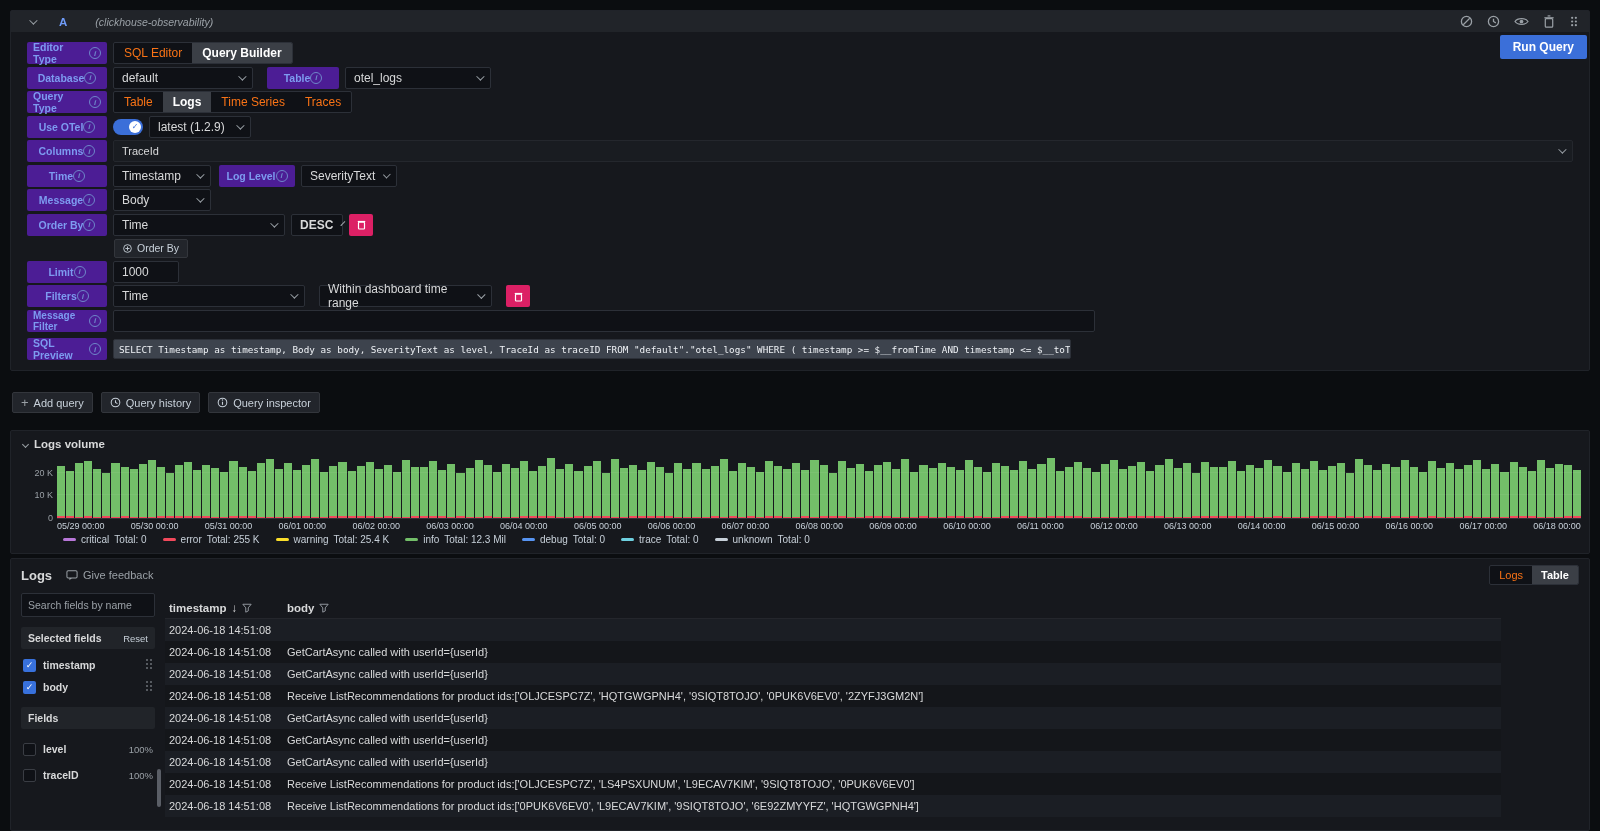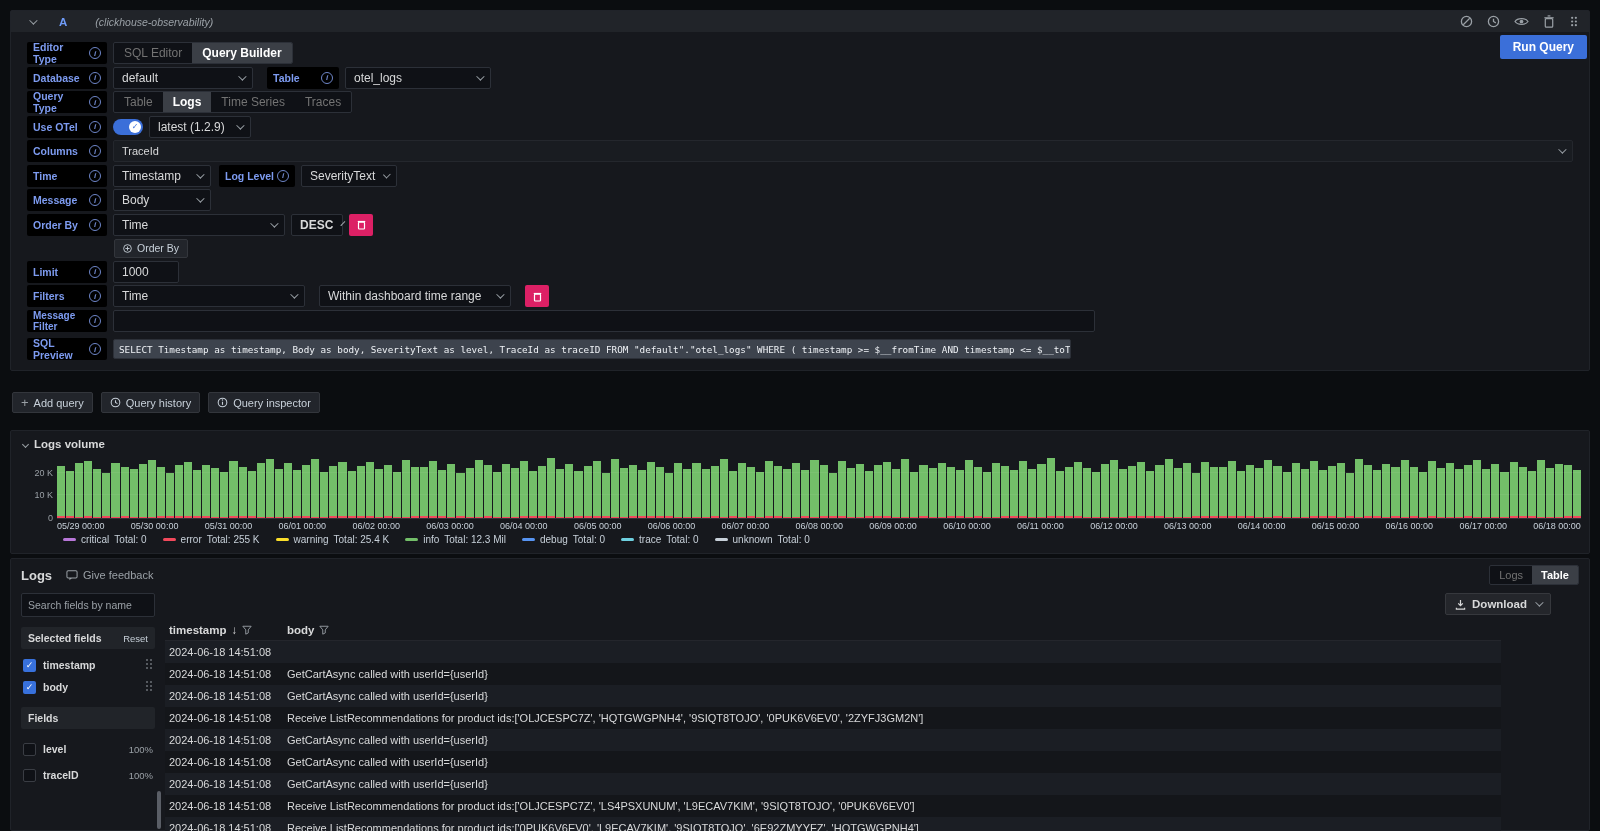--- a/index.html
+++ b/index.html
@@ -6,36 +6,36 @@
   html,body { width:1600px; height:831px; overflow:hidden; background:#0b0d10; color:#d8d9da;
     font-family:"Liberation Sans", sans-serif; font-size:12px; }
   .page { position:relative; width:1600px; height:831px; }
 
   
   .chev { display:inline-block; width:6px; height:6px; border-right:1.5px solid #9aa0a6; border-bottom:1.5px solid #9aa0a6; transform:rotate(45deg) translateY(-2px); margin-left:8px; }
   .info-i { display:inline-flex; align-items:center; justify-content:center; width:12px; height:12px; border:1px solid #6e86c9; border-radius:50%; font-size:8px; color:#6e86c9; font-style:italic; font-weight:bold; flex:none; }
   .select, .input { background:#0f1116; border:1px solid #2c3038; border-radius:2px; height:22px; display:flex; align-items:center; padding:0 8px; color:#d8d9da; }
   .select { justify-content:space-between; }
   .seg { display:flex; background:#0f1116; border:1px solid #2c3038; border-radius:2px; height:22px; overflow:hidden; }
-  .seg > span { display:flex; align-items:center; padding:0 10px; color:#737373; cursor:pointer; white-space:nowrap; }
+  .seg > span { display:flex; align-items:center; padding:0 10px; color:#f97316; cursor:pointer; white-space:nowrap; }
   .seg > span.active { background:#3b3f46; color:#fff; font-weight:bold; }
   .redbtn { width:24px; height:22px; background:#dc2065; border-radius:2px; display:flex; align-items:center; justify-content:center; }
   .smallbtn { display:inline-flex; align-items:center; gap:5px; height:19px; background:#22252b; border:1px solid #33363c; border-radius:2px; color:#c7d0d9; font-size:10.5px; padding:0 8px; }
 
   
   .qcard { position:absolute; left:10px; top:10px; width:1580px; background:#16181d; border:1px solid #202329; border-radius:2px; }
   .qhead { height:21px; background:#212429; display:flex; align-items:center; padding:0 10px; gap:10px; }
   .qhead .refid { color:#6f9bf7; font-weight:bold; font-size:11.5px; margin-left:14px; }
   .qhead .dsname { color:#9aa0a6; font-style:italic; font-size:10.5px; margin-left:18px; }
   .qhead-icons { margin-left:auto; display:flex; align-items:center; gap:14px; }
   .qhead-icons svg { display:block; }
   .qbody { position:relative; padding:10px 14px 10px 16px; display:flex; flex-direction:column; gap:2.5px; }
   .frow { display:flex; align-items:center; gap:6px; height:22px; }
   .frow.tight { height:20px; }
-  .flabel { width:80px; height:22px; background:#000000; border-radius:2px; display:flex; align-items:center; justify-content:space-between; padding:0 6px; flex:none; }
+  .flabel { width:80px; height:22px; background:#4c1d95; border-radius:2px; display:flex; align-items:center; justify-content:center; padding:0 6px; flex:none; }
   .flabel span { color:#7d9bf0; font-size:10.5px; font-weight:bold; }
   .indent { margin-left:87px; }
   .runq { position:absolute; top:3px; right:2px; height:24px; background:#3b6fd9; color:#fff; font-weight:bold; font-size:12px; border:none; border-radius:2px; padding:0 13px; }
   .toggle { width:30px; height:16px; background:#3b6fd9; border-radius:8px; position:relative; flex:none; }
   .toggle .knob { position:absolute; right:2px; top:2px; width:12px; height:12px; border-radius:50%; background:#fff; color:#3b6fd9; font-size:8px; display:flex; align-items:center; justify-content:center; }
   .sqlbox { height:20px; width:958px; background:#3d434d; border:1px solid #2c3038; border-radius:2px; display:flex; align-items:center; padding:0 5px; overflow:hidden; }
   .sqlbox code { font-family:"DejaVu Sans Mono", monospace; font-size:9.3px; color:#eef1f5; white-space:nowrap; }
 
   .actions { position:absolute; left:12px; top:392px; display:flex; gap:8px; }
   .actions .smallbtn { height:21px; font-size:11px; }
@@ -281,21 +281,21 @@
 
       <div class="frow">
         <div class="flabel">
             <span>Filters</span>
             <i class="info-i">i</i>
           </div>
         <div class="select" style="width:192px">
             <span>Time</span>
             <span class="chev"></span>
           </div>
-        <div class="select" style="width:192px; margin-left:8px">
+        <div class="select" style="width:173px; margin-left:8px">
             <span>Within dashboard time range</span>
             <span class="chev"></span>
           </div>
         <div class="redbtn" style="margin-left:8px">
             <svg width="9" height="11" viewBox="0 0 12 14">
               <rect x="2" y="4" width="8" height="9" rx="1" fill="none" stroke="#fff" stroke-width="1.6"></rect>
               <line x1="1" y1="3" x2="11" y2="3" stroke="#fff" stroke-width="1.6"></line>
             </svg>
           </div>
       </div>
@@ -662,30 +662,20 @@
             <div class="fieldrow" style="margin-top: 6px;">
               <span class="cb off"></span>
               <span class="name">traceID</span>
               <span class="pct">100%</span>
             </div>
           </div>
         <div class="sb-thumb"></div>
       </div>
 
       <div class="tablearea">
-        <div class="dlrow">
-          <span class="dlbtn">
-            <svg width="11" height="11" viewBox="0 0 12 12">
-                <path d="M6 1 L6 7 M3.5 4.8 L6 7.3 L8.5 4.8" fill="none" stroke="#d8d9da" stroke-width="1.3"></path>
-                <path d="M1.5 9.5 L1.5 11 L10.5 11 L10.5 9.5" fill="none" stroke="#d8d9da" stroke-width="1.3"></path>
-              </svg>
-            <span>Download</span>
-            <span class="chev" style="margin-left:2px"></span>
-          </span>
-        </div>
         <div class="logtable">
           <div class="thead">
             <span class="tcol col-ts">
               <span>timestamp</span>
               <span style="color:#d8d9da">↓</span>
               <svg width="10" height="10" viewBox="0 0 12 12">
                   <path d="M1 1.5 H11 L7.5 5.8 V9.5 L4.5 11 V5.8 Z" fill="none" stroke="#9aa0a6" stroke-width="1.1"></path>
                 </svg>
             </span>
             <span class="tcol">

